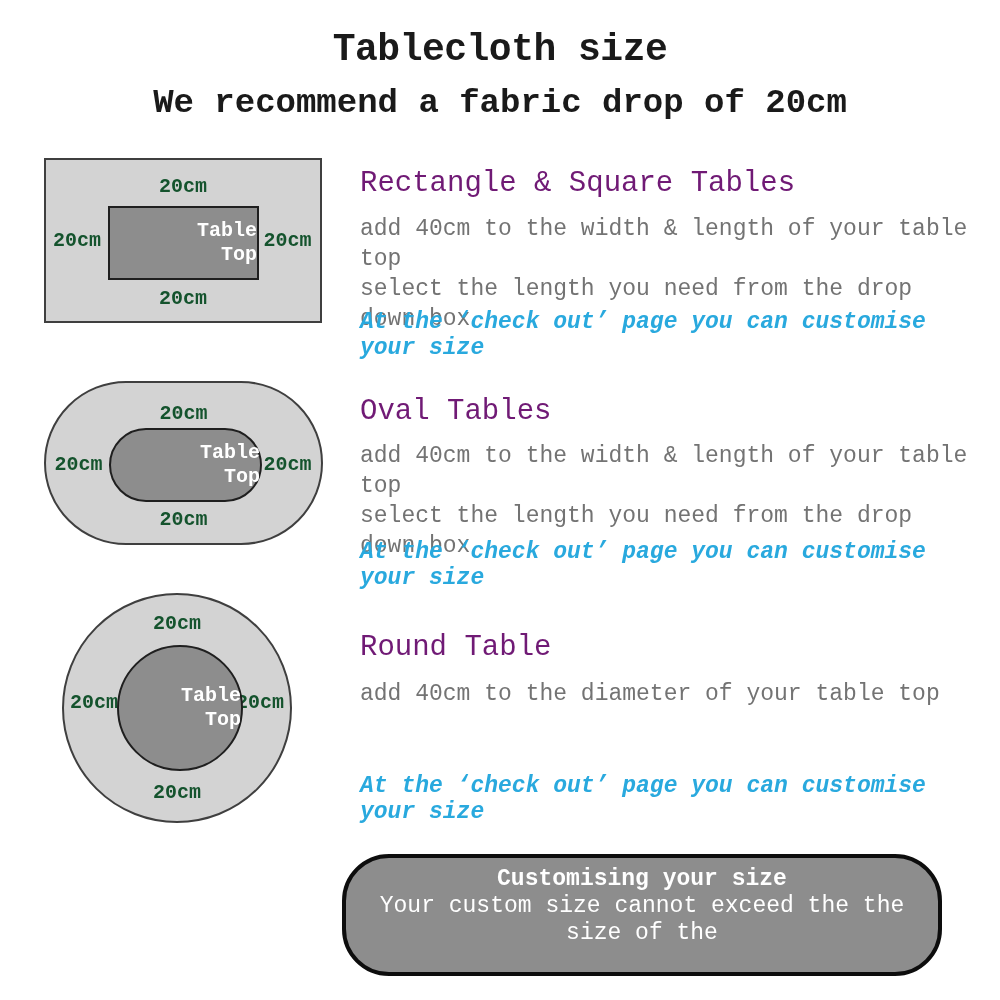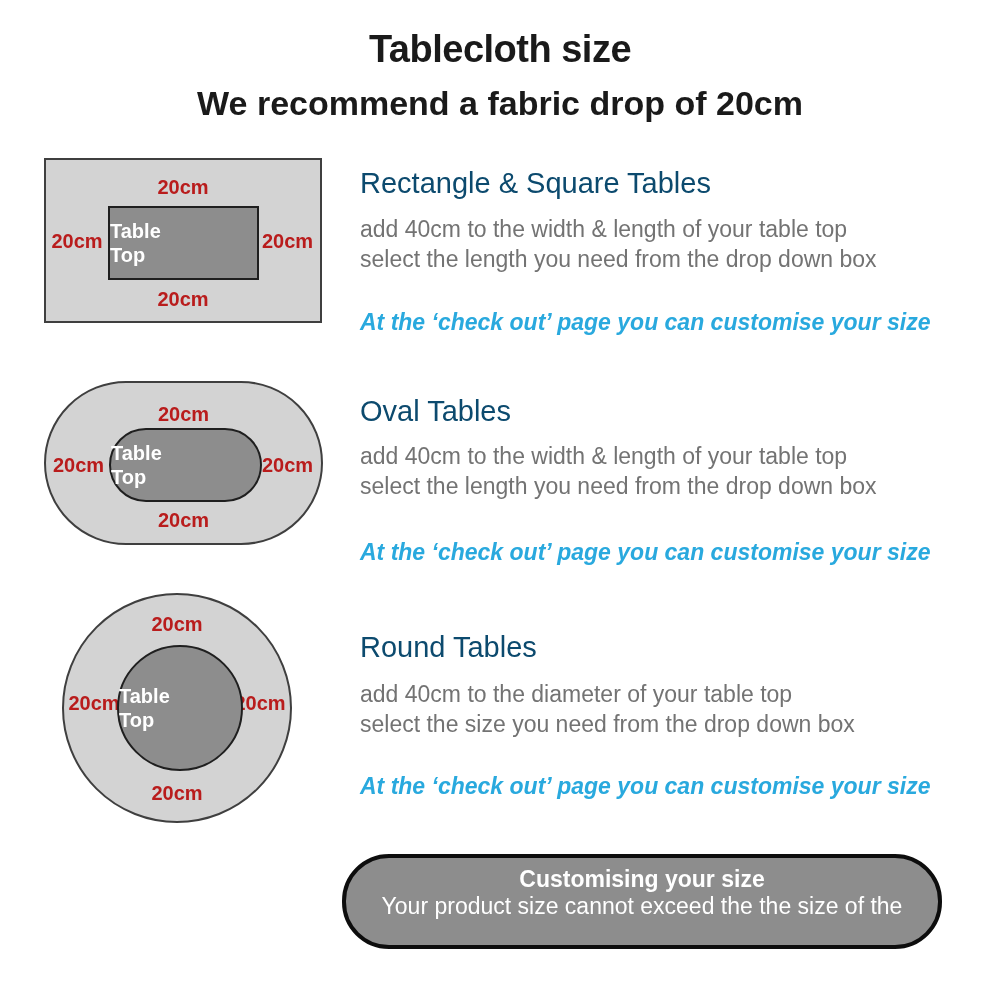--- a/index.html
+++ b/index.html
@@ -1,15 +1,15 @@
 <!DOCTYPE html>
 <html><head>
 <meta charset="utf-8">
 <style>
-  * { margin: 0; padding: 0; box-sizing: border-box; }
+  * { margin: 0; padding: 0; box-sizing: border-box; font-family: Liberation Mono, monospace; }
   html, body { background: #ffffff; }
   body {
     width: 1000px; height: 1000px;
     position: relative;
     font-family: "Liberation Sans", "DejaVu Sans", sans-serif;
     color: #1a1a1a;
     overflow: hidden;
   }
   .page-title {
     position: absolute; top: 28px; left: 0; width: 100%;
@@ -17,25 +17,25 @@
   }
   .page-subtitle {
     position: absolute; top: 84px; left: 0; width: 100%;
     text-align: center; font-size: 34px; font-weight: bold;
   }
 
   
   .diagram { position: absolute; background: #d3d3d3; border: 2px solid #3f3f3f; }
   .diagram .inner {
     position: absolute; background: #8d8d8d; border: 2px solid #1f1f1f;
-    display: flex; flex-direction: column; align-items: flex-start; justify-content: center;
+    display: flex; flex-direction: column; align-items: flex-end; justify-content: center;
     color: #ffffff; font-weight: bold; font-size: 20px; line-height: 24px; text-align: center;
   }
   .drop-label {
-    position: absolute; font-size: 20px; font-weight: bold; color: #b91c1c;
+    position: absolute; font-size: 20px; font-weight: bold; color: #14532d;
     text-align: center; line-height: 22px; white-space: nowrap;
   }
 
   
   #diag-rect { left: 44px; top: 158px; width: 278px; height: 165px; }
   #diag-rect .inner { left: 62px; top: 46px; width: 151px; height: 74px; }
   #diag-rect .lbl-top    { left: 0; top: 16px;  width: 100%; }
   #diag-rect .lbl-bottom { left: 0; top: 128px; width: 100%; }
   #diag-rect .lbl-left   { left: 0; top: 70px;  width: 62px; }
   #diag-rect .lbl-right  { right: 0; top: 70px; width: 65px; }
@@ -51,31 +51,31 @@
   
   #diag-round { left: 62px; top: 593px; width: 230px; height: 230px; border-radius: 50%; }
   #diag-round .inner { left: 53px; top: 50px; width: 126px; height: 126px; border-radius: 50%; }
   #diag-round .lbl-top    { left: 0; top: 18px;   width: 100%; }
   #diag-round .lbl-bottom { left: 0; top: 187px;  width: 100%; }
   #diag-round .lbl-left   { left: 2px;  top: 97px; width: 56px; }
   #diag-round .lbl-right  { right: 2px; top: 97px; width: 56px; }
 
   
   .section { position: absolute; left: 360px; width: 620px; }
-  .section-heading { font-size: 29px; font-weight: normal; color: #0c4a6e; }
+  .section-heading { font-size: 29px; font-weight: normal; color: #701a75; }
   .section-body { font-size: 23px; line-height: 30px; color: #737373; }
   .section-note { font-size: 23px; font-weight: bold; font-style: italic; color: #29a9de; margin-top: 24px; }
 
   #sec-rect-heading  { top: 167px; } #sec-rect-body  { top: 214px; } #sec-rect-note  { top: 285px; }
   #sec-oval-heading  { top: 395px; } #sec-oval-body  { top: 441px; } #sec-oval-note  { top: 515px; }
   #sec-round-heading { top: 631px; } #sec-round-body { top: 679px; } #sec-round-note { top: 749px; }
 
   
   .footer-box {
-    position: absolute; left: 342px; top: 854px; width: 600px; height: 95px;
+    position: absolute; left: 342px; top: 854px; width: 600px; height: 122px;
     background: #8d8d8d; border: 4px solid #0d0d0d; border-radius: 47px;
     color: #ffffff; text-align: center; padding-top: 7px;
   }
   .footer-heading { font-size: 23px; font-weight: bold; line-height: 28px; }
   .footer-line { font-size: 23px; line-height: 27px; }
 </style>
 </head>
 <body>
 
 <div class="page-title">Tablecloth size</div>
@@ -121,23 +121,22 @@
 </div>
 <div class="section section-note" id="sec-rect-note">At the ‘check out’ page you can customise your size</div>
 
 <div class="section section-heading" id="sec-oval-heading">Oval Tables</div>
 <div class="section section-body" id="sec-oval-body">
   <div>add 40cm to the width &amp; length of your table top</div>
   <div>select the length you need from the drop down box</div>
 </div>
 <div class="section section-note" id="sec-oval-note">At the ‘check out’ page you can customise your size</div>
 
-<div class="section section-heading" id="sec-round-heading">Round Tables</div>
+<div class="section section-heading" id="sec-round-heading">Round Table</div>
 <div class="section section-body" id="sec-round-body">
   <div>add 40cm to the diameter of your table top</div>
-  <div>select the size you need from the drop down box</div>
 </div>
 <div class="section section-note" id="sec-round-note">At the ‘check out’ page you can customise your size</div>
 
 <div class="footer-box">
   <div class="footer-heading">Customising your size</div>
-  <div class="footer-line">Your product size cannot exceed the the size of the</div>
+  <div class="footer-line">Your custom size cannot exceed the the size of the</div>
 </div>
 
 </body></html>

